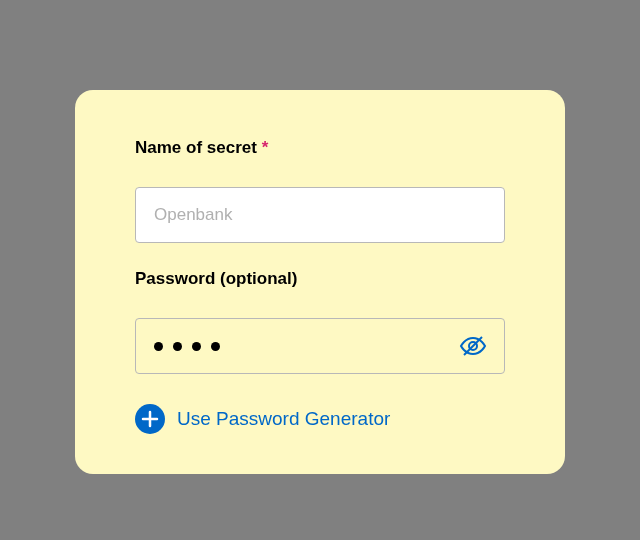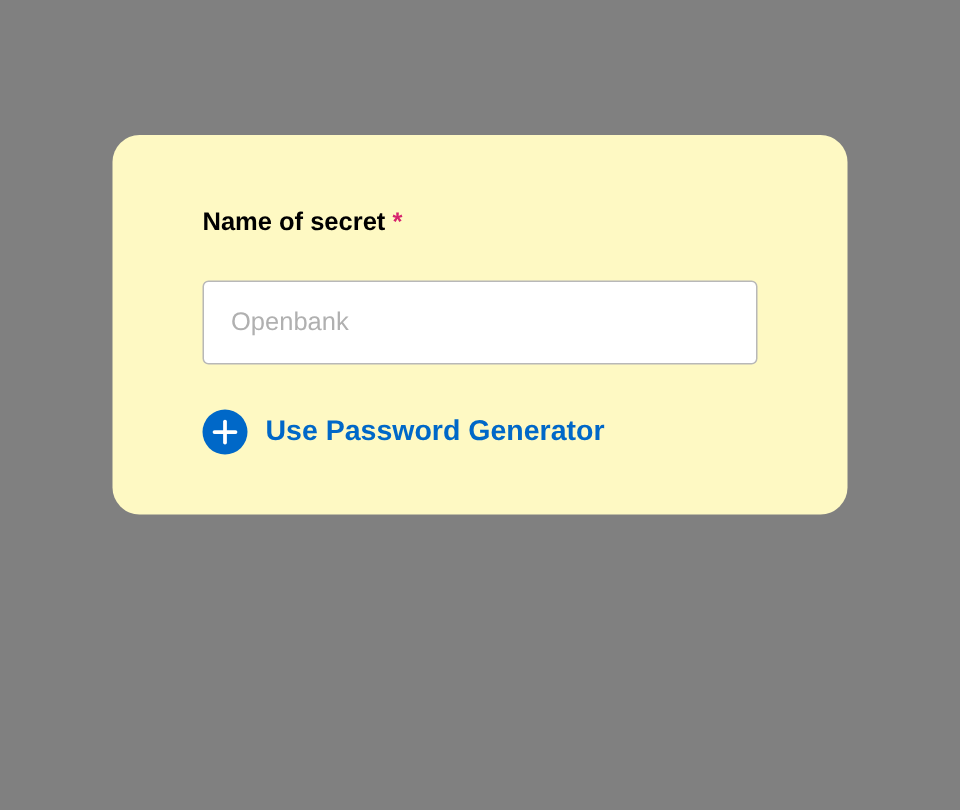--- a/index.html
+++ b/index.html
@@ -99,39 +99,57 @@
       align-items: center;
       justify-content: center;
       flex-shrink: 0;
     }
     .plus-circle svg {
       display: block;
     }
     .gen-text {
       color: #0068c8;
       font-size: 19px;
-      font-weight: 700;
+      font-weight: 400;
       text-align: right;
     }
   </style>
 </head>
 <body>
 
 <div class="card">
 
   <div class="field">
     <label class="label">
       <span>Name of secret</span>
       <span class="required">*</span>
     </label>
     <div class="input-wrap">
       <input type="text" class="text-input" placeholder="Openbank" style="">
     </div>
   </div>
 
+  <div class="field">
+    <label class="label">Password (optional)</label>
+    <div class="input-wrap">
+      <div class="password-display">
+        <span class="dot"></span>
+        <span class="dot"></span>
+        <span class="dot"></span>
+        <span class="dot"></span>
+      </div>
+      <button class="eye-toggle">
+        <svg width="28" height="22" viewBox="0 0 28 22" fill="none">
+          <path d="M2 11 C2 11 6 3 14 3 C22 3 26 11 26 11 C26 11 22 19 14 19 C6 19 2 11 2 11 Z" stroke="#0068c8" stroke-width="2" fill="none"></path>
+          <circle cx="14" cy="11" r="4" stroke="#0068c8" stroke-width="2" fill="none"></circle>
+          <line x1="5" y1="20" x2="23" y2="2" stroke="#0068c8" stroke-width="2"></line>
+        </svg>
+      </button>
+    </div>
+  </div>
 
   <button class="gen-link">
     <span class="plus-circle">
       <svg width="18" height="18" viewBox="0 0 18 18">
         <line x1="9" y1="2" x2="9" y2="16" stroke="#ffffff" stroke-width="2.5" stroke-linecap="round"></line>
         <line x1="2" y1="9" x2="16" y2="9" stroke="#ffffff" stroke-width="2.5" stroke-linecap="round"></line>
       </svg>
     </span>
     <span class="gen-text">Use Password Generator</span>
   </button>

